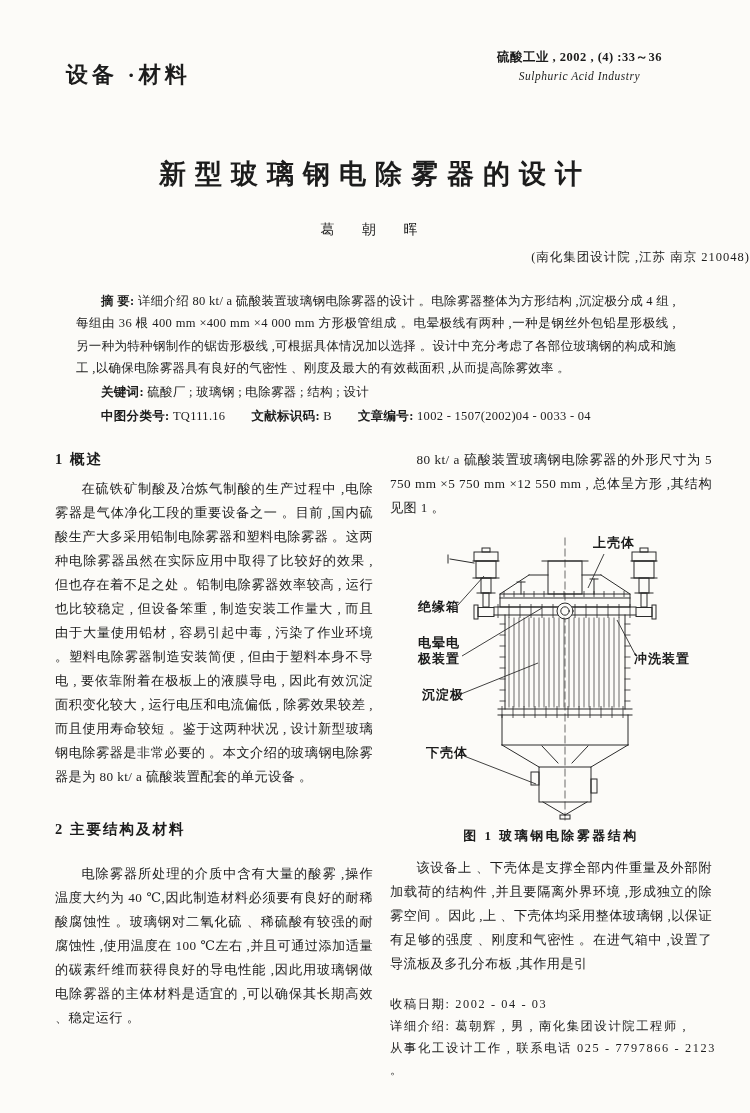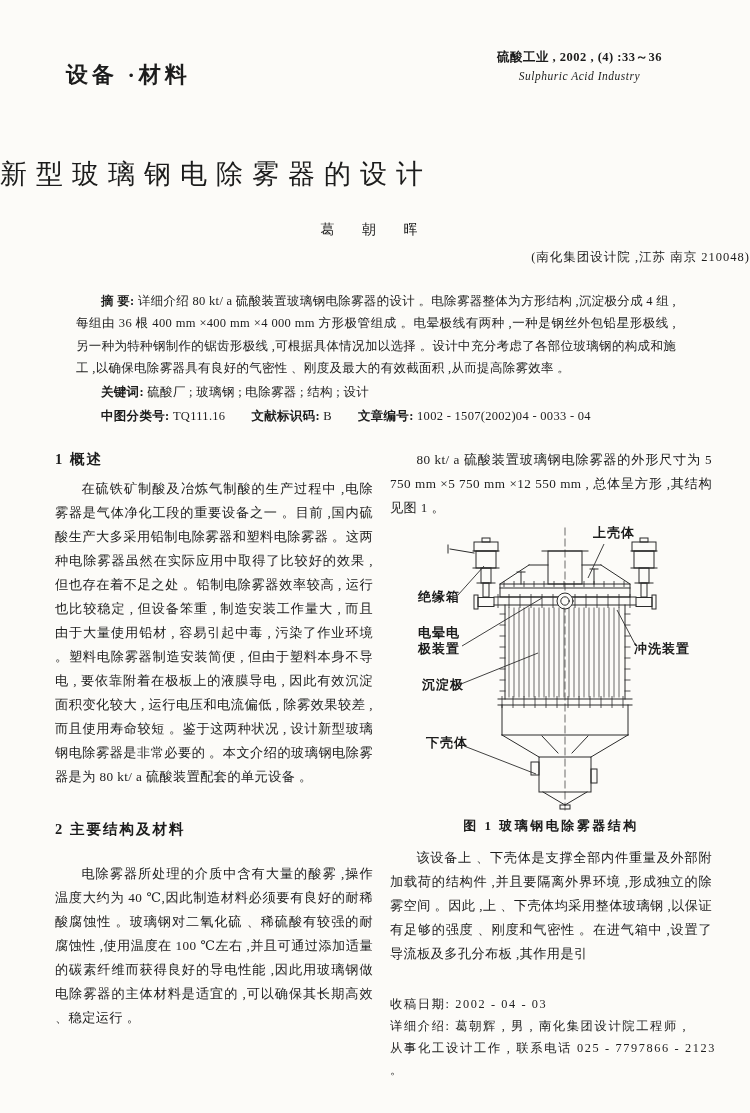--- a/index.html
+++ b/index.html
@@ -7,22 +7,22 @@
     position:relative;width:750px;height:1113px;margin:0 auto;
     background:#fcfbf8;color:#1c1c1c;overflow:hidden;
     font-family:"Liberation Serif","DejaVu Serif",serif;
   }
   
   .hdr-left{position:absolute;left:66px;top:60px;font-size:22px;font-weight:bold;letter-spacing:4px;}
   .hdr-right{position:absolute;right:88px;top:48px;text-align:center;line-height:19px;}
   .hdr-right .cn{font-size:12.5px;letter-spacing:0.5px;font-weight:bold;}
   .hdr-right .en{font-size:11.5px;font-style:italic;letter-spacing:0.5px;}
   
-  .title{position:absolute;left:0;top:156px;width:100%;text-align:left;
-         font-size:27px;font-weight:400;letter-spacing:9px;}
+  .title{position:absolute;left:0;top:156px;width:100%;text-align:center;
+         font-size:27px;font-weight:700;letter-spacing:9px;}
   .author{position:absolute;left:0;top:221px;width:100%;text-align:center;
           font-size:14px;letter-spacing:12px;}
   .affil{position:absolute;left:0;top:249px;width:100%;text-align:right;
          font-size:12.5px;letter-spacing:1px;}
   
   .abs{position:absolute;left:76px;top:290px;width:600px;
        font-size:12.5px;line-height:22.4px;text-align:justify;letter-spacing:0.3px;}
   .abs p{margin:0;text-indent:2em;}
   .abs .kw{margin-top:1px;}
   .abs .cls{margin-top:2px;}
@@ -32,21 +32,21 @@
   .col{position:absolute;top:448px;font-size:13.2px;line-height:24px;
        text-align:justify;letter-spacing:0.4px;}
   .col-l{left:55px;width:318px;}
   .col-r{left:390px;width:322px;}
   .col h3{margin:0;font-size:14.5px;font-weight:bold;letter-spacing:2px;line-height:22px;}
   .col p{margin:0;text-indent:2em;}
   .col-l .s1p{margin-top:7px;}
   .col-l .h2{margin-top:29px;}
   .col-l .s2p{margin-top:22px;}
   
-  .figwrap{position:relative;width:330px;height:292px;margin:2px auto 0 auto;text-decoration:underline;}
+  .figwrap{position:relative;width:330px;height:292px;margin:12px auto 0 auto;text-decoration:underline;}
   .figwrap svg{position:absolute;left:0;top:0;}
   .figlabel{position:absolute;font-size:13px;font-weight:bold;letter-spacing:1px;
             line-height:16px;white-space:nowrap;}
   .figcap{margin-top:4px;text-align:center;font-size:13px;font-weight:bold;
           letter-spacing:2.5px;text-indent:0 !important;}
   .col-r .p2{margin-top:8px;}
   
   .footnote{position:absolute;left:390px;top:993px;width:326px;
             font-size:12.3px;line-height:22px;letter-spacing:1.6px;text-align:justify;}
   .footnote div{margin:0;}

